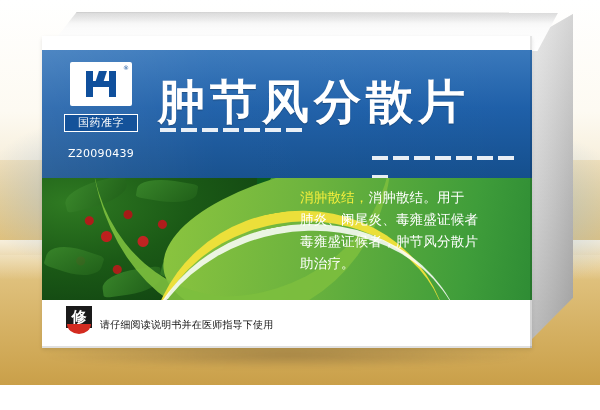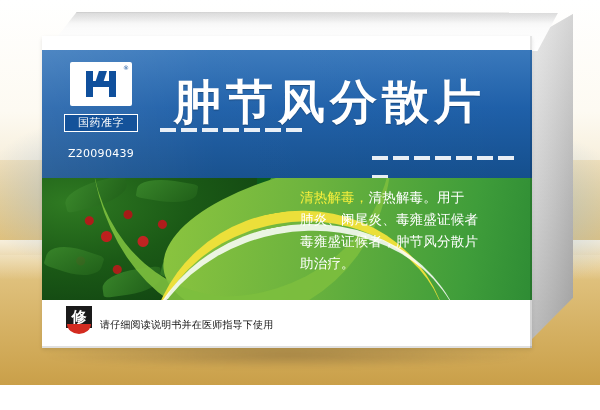--- a/index.html
+++ b/index.html
@@ -213,21 +213,21 @@
   .approval .line2 {
     font-size: 11px;
     letter-spacing: 0.3px;
     margin-top: 15px;
     line-height: 13px;
   }
 
   
   .product-title {
     position: absolute;
-    left: 132px;
+    left: 116px;
     top: 40px;
     color: #ffffff;
     font-size: 47px;
     font-weight: bold;
     letter-spacing: 5px;
     line-height: 52px;
     text-shadow: 0 1px 1px rgba(0,0,0,0.25);
     white-space: nowrap;
   }
 
@@ -453,21 +453,21 @@
             <div class="leaf" style="left:95px; top:2px;  width:60px; height:22px; transform:rotate(9deg);"></div>
           </div>
           <div class="img-green-main"></div>
           <div class="img-green-sweep"></div>
           <div class="img-green-arc2"></div>
           <div class="img-yellow-arc"></div>
           <div class="img-white-arc"></div>
         </div>
 
         <div class="body-text">
-          <span class="hl">清热解毒，</span><span>清热解毒。用于</span><br>
+          <span class="hl">消肿散结，</span><span>消肿散结。用于</span><br>
           <span>肺炎、阑尾炎、毒雍盛证候者</span><br>
           <span>毒雍盛证候者，肿节风分散片</span><br>
           <span>助治疗。</span>
         </div>
 
         <div class="footer">
           <div class="footer-logo">
             <div class="glyph">修</div>
             <div class="swoosh"></div>
           </div>

